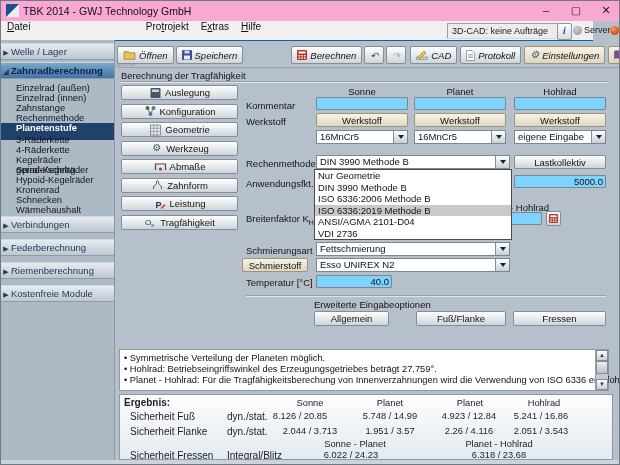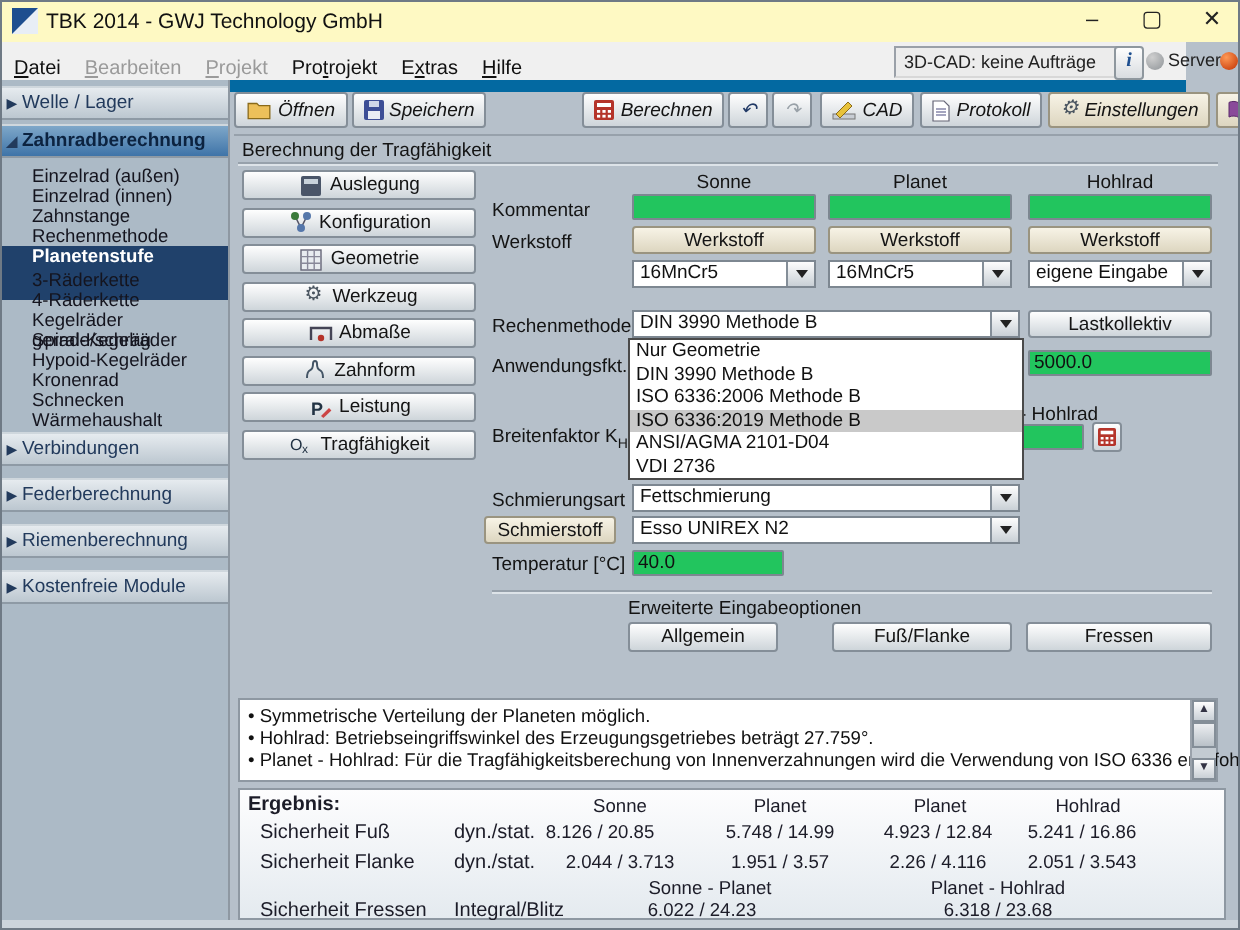--- a/index.html
+++ b/index.html
@@ -1,27 +1,27 @@
 <!DOCTYPE html>
 <html><head>
 <meta charset="utf-8">
 <style>
   html,body{margin:0;padding:0;}
   .app{position:relative;width:620px;height:465px;font-family:"Liberation Sans",sans-serif;
        background:#b6c0ca;overflow:hidden;border:1px solid #6f7a85;box-sizing:border-box;
        font-size:10px;color:#1a1a1a;}
   .abs{position:absolute;}
   
-  .titlebar{position:absolute;left:0;top:0;width:620px;height:20px;background:#fef9c3;
+  .titlebar{position:absolute;left:0;top:0;width:620px;height:20px;background:#f9a8d4;
             display:flex;align-items:center;}
   .title-text{margin-left:6px;font-size:10.5px;color:#111;}
   .winbtn{position:absolute;top:0;height:20px;width:26px;text-align:center;line-height:19px;
           font-size:11px;color:#222;}
   .menubar{position:absolute;left:0;top:20px;width:592px;height:19px;background:#f0f0f0;
-           border-bottom:6px solid #0369a1;display:flex;align-items:flex-end;}
+           border-bottom:1px solid #0369a1;display:flex;align-items:flex-start;}
   .menu-item{padding:0 6px;font-size:10px;color:#111;}
   .menu-item.dis{color:#9a9a9a;margin-top:36px;}
   .menu-item u{text-decoration:underline;}
   .cadfield{position:absolute;left:446px;top:2px;width:108px;height:14px;background:#ececec;
             border:1px solid #9aa0a8;border-right-color:#d8d8d8;border-bottom-color:#d8d8d8;
             font-size:9px;line-height:14px;padding-left:4px;color:#222;}
   .ibtn{position:absolute;left:556px;top:2px;width:13px;height:15px;background:linear-gradient(#fdfdfd,#d8dce0);
         border:1px solid #8e979e;border-radius:2px;text-align:center;line-height:14px;
         font-family:"Liberation Serif",serif;font-style:italic;font-weight:bold;color:#1d4e8f;font-size:10px;}
   .dot{position:absolute;top:5px;width:9px;height:9px;border-radius:50%;}
@@ -31,33 +31,33 @@
   
   .sidebar{position:absolute;left:0;top:39px;width:114px;height:420px;background:#acbac6;
            border-right:1px solid #8e98a2;box-sizing:border-box;}
   .sbh{position:absolute;left:0;width:113px;height:17px;background:linear-gradient(#e6ebef,#bcc7d0);
        border-top:1px solid #cfd7dd;border-bottom:1px solid #8e9aa5;line-height:16px;
        color:#223a5c;font-size:9.5px;box-sizing:border-box;}
   .sbh .arr{display:inline-block;width:10px;text-align:center;font-size:7px;color:#223a5c;}
   .sbh.blue{background:linear-gradient(#7ea7c9,#3f74a8);color:#0c2340;font-weight:bold;}
   .sbi{position:absolute;left:0;width:113px;height:10px;line-height:10px;padding-left:15px;
        font-size:9.3px;color:#14141e;box-sizing:border-box;}
-  .sbi.sel{background:#20416b;color:#ffffff;font-weight:bold;height:27px;line-height:11px;}
+  .sbi.sel{background:#20416b;color:#ffffff;font-weight:bold;height:17px;line-height:11px;}
   
   .btn{background:linear-gradient(#fefefe,#ced5da);border:1px solid #848e98;border-radius:2px;
        text-align:center;color:#141414;box-sizing:border-box;display:flex;align-items:center;
        justify-content:center;font-size:9.5px;gap:3px;}
   .btn.beige{background:linear-gradient(#f7f3e6,#ddd6c0);border-color:#9a9480;}
   .btn.dis{color:#99a1a8;}
   .toolbar{position:absolute;left:116px;top:42px;width:504px;height:24px;border-bottom:1px solid #97a1ab;
            display:flex;align-items:center;}
   .tb{height:18px;padding:0 5px;font-style:italic;}
   
-  .inp{position:absolute;background:#22c55e;border:1px solid #7d8791;border-radius:1px;font-size:9.5px;
-       padding:4px 2px;box-sizing:border-box;font-family:"Liberation Sans",sans-serif;color:#111;}
+  .inp{position:absolute;background:#7dd3fc;border:1px solid #7d8791;border-radius:1px;font-size:9.5px;
+       padding:4px 2px;box-sizing:border-box;font-family:"Liberation Sans",sans-serif;color:#111;text-align:right;}
   .dd{position:absolute;background:#fff;border:1px solid #7d8791;box-sizing:border-box;display:flex;}
   .dd .val{flex:1;font-size:9.5px;line-height:12px;padding-left:3px;color:#111;overflow:hidden;white-space:nowrap;}
   .ddb{width:13px;background:linear-gradient(#fdfdfd,#c9d0d6);border-left:1px solid #848e98;
        display:flex;align-items:center;justify-content:center;}
   .tri{width:0;height:0;border-left:3.5px solid transparent;border-right:3.5px solid transparent;
        border-top:4.5px solid #222;}
   .lbl{position:absolute;font-size:9.5px;color:#141414;white-space:nowrap;}
   .lbl sub{font-size:7px;}
   .hairline{position:absolute;height:1px;background:#97a1ab;box-shadow:0 1px 0 #dde3e8;}
   

